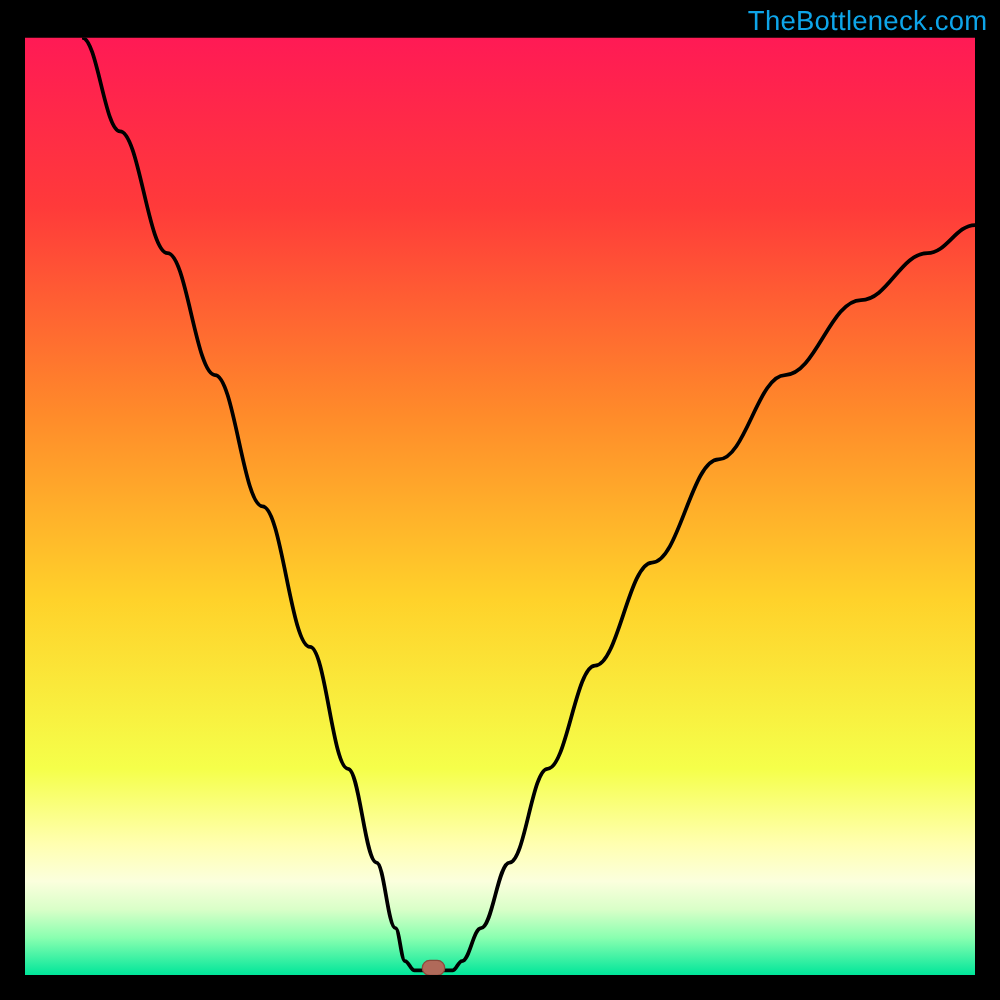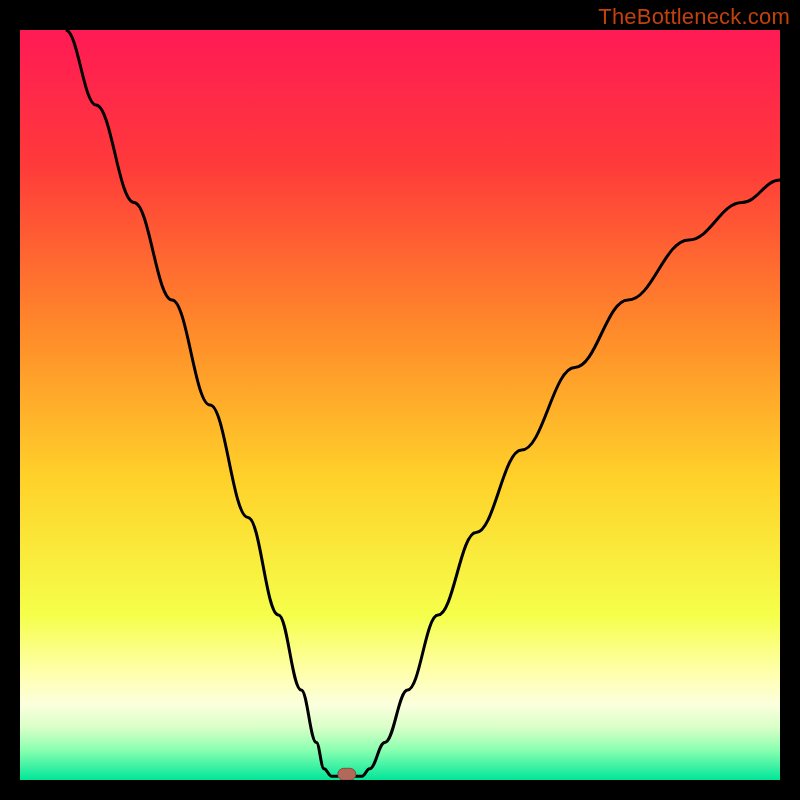--- a/index.html
+++ b/index.html
@@ -14,21 +14,21 @@
   .frame {
     position: relative;
     width: 800px;
     height: 800px;
     background: #000;
   }
   .watermark {
     position: absolute;
     top: 4px;
     right: 10px;
-    color: #c2410c;
+    color: #0ea5e9;
     font-size: 22px;
     font-weight: 500;
     letter-spacing: 0.2px;
     z-index: 5;
   }
   .plot {
     position: absolute;
     left: 20px;
     top: 30px;
     width: 760px;

